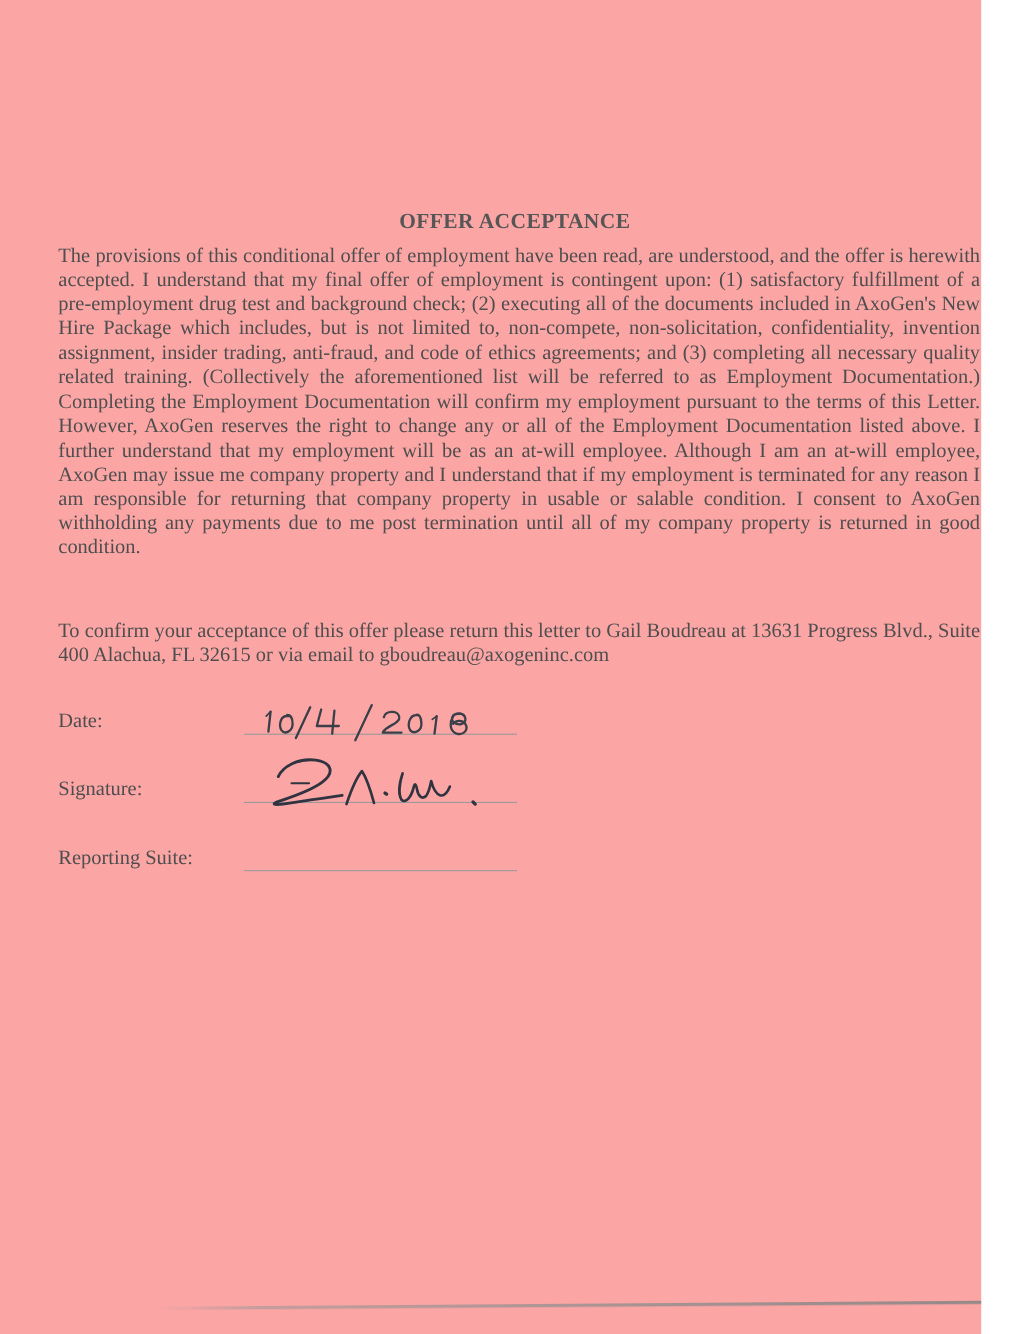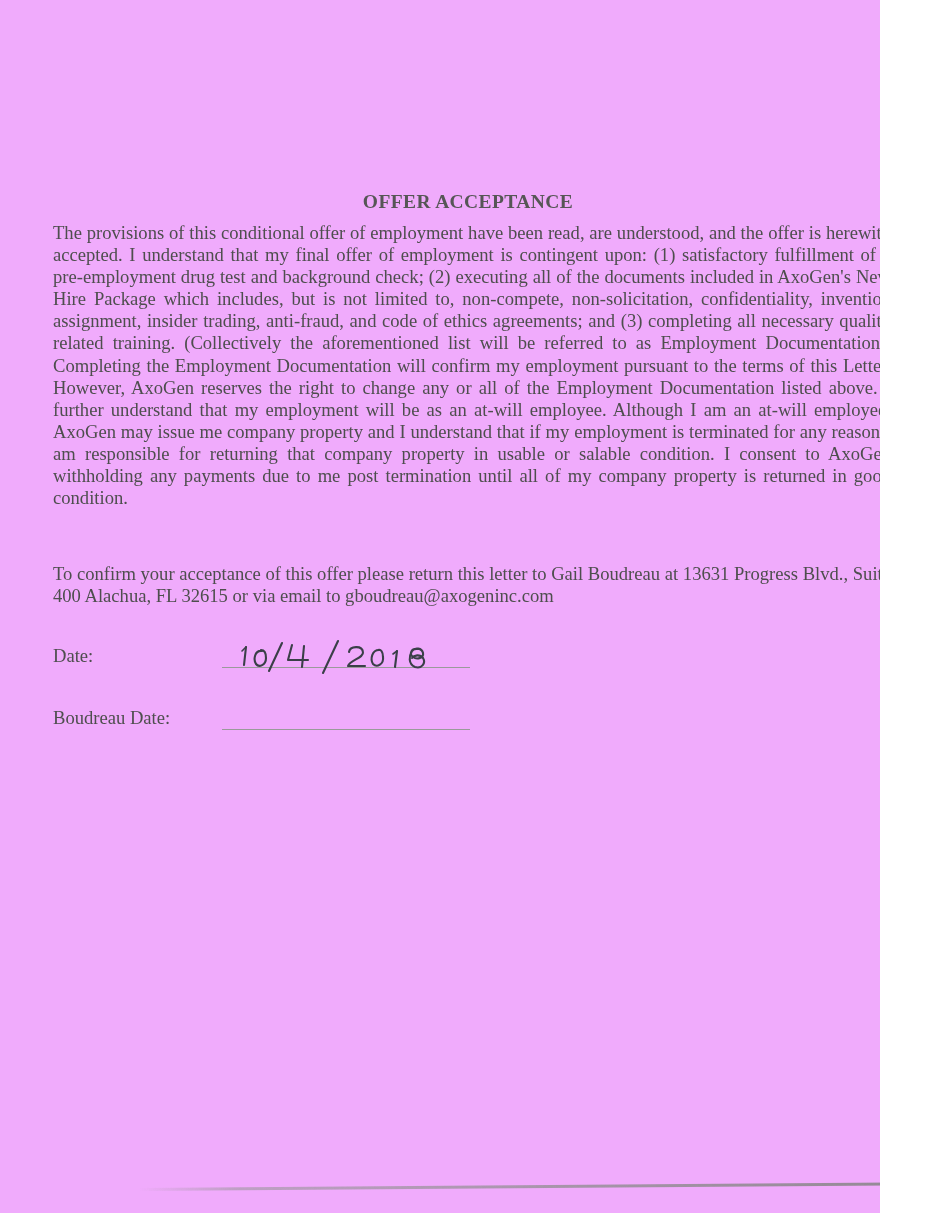--- a/index.html
+++ b/index.html
@@ -4,24 +4,25 @@
 <style>
   html, body {
     margin: 0;
     padding: 0;
     background: #ffffff;
   }
   .page {
     position: relative;
     width: 880px;
     height: 1213px;
-    background: #f0abfc;
+    background: #fca5a5;
     overflow: hidden;
     font-family: "Liberation Serif", "DejaVu Serif", serif;
     color: #4a4a4a;
+    padding-left: 12px;
   }
   .doc-title {
     position: absolute;
     top: 178px;
     left: 0;
     width: 936px;
     text-align: center;
     font-size: 19.5px;
     letter-spacing: 0.4px;
     color: #565656;
@@ -146,23 +147,45 @@
           <path d="M157 19 C150 19 148 28 151 33 C155 37 162 33 161 26 C161 21 159 18 156 19 Z"></path>
 
           <path d="M175 20 L173 36"></path>
           <path d="M175 20 L171 23" stroke-width="1.6"></path>
 
           <path d="M196 18 C189 17 187 23 191 26 C195 29 202 27 201 22 C200 17 193 16 190 20 C187 25 186 33 193 36 C200 38 204 32 201 27 C198 23 192 24 190 27"></path>
         </svg>
       </div>
     </div>
 
+    <div class="sig-row">
+      <span class="sig-label">Signature:</span>
+      <div class="sig-line sig-rule-sign"></div>
+      <div class="ink ink-signature">
+        <svg width="270" height="62" viewBox="0 0 270 62" fill="none" stroke="#2f3440" stroke-width="2.3" stroke-linecap="round" stroke-linejoin="round">
+
+          <path d="M34 27 C38 18 52 10 68 12 C82 14 86 23 74 32 C62 41 44 46 33 50
+                   C28 52 30 53 38 52 C54 50 76 46 92 44" stroke-width="2.6"></path>
+          <path d="M46 33 L62 33" stroke-width="1.8"></path>
+
+          <path d="M96 52 C100 40 105 28 110 22 C114 28 118 40 121 51" stroke-width="2.4"></path>
+
+          <path d="M131 42 L132.5 43" stroke-width="3"></path>
+
+          <path d="M147 24 C144 33 143 43 146 48 C150 52 155 45 157 37
+                   C158 33 159 33 160 38 C161 44 164 48 168 45 C171 42 172 35 173 31
+                   C174 35 176 42 181 44 C185 45 188 41 190 36" stroke-width="2.4"></path>
+
+          <path d="M211 50 L213 52" stroke-width="3"></path>
+        </svg>
+      </div>
+    </div>
 
     <div class="sig-row" style="height:56px;">
-      <span class="sig-label">Boudreau Date:</span>
+      <span class="sig-label">Reporting Suite:</span>
       <div class="sig-line sig-rule-report"></div>
     </div>
 
   </div>
 
   <div class="scan-edge"></div>
 
 </div>
 
 </body></html>

